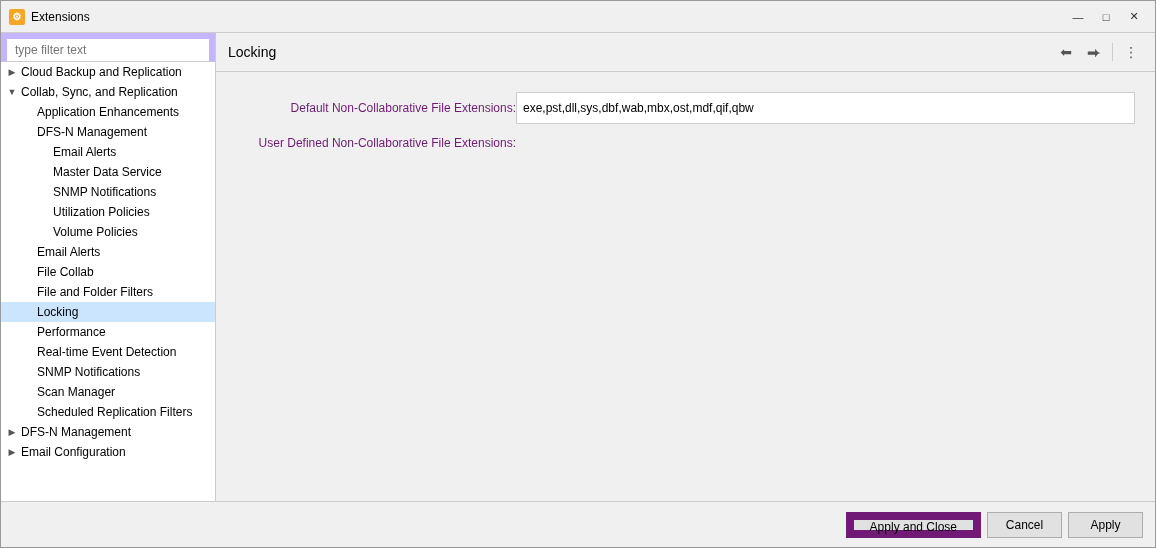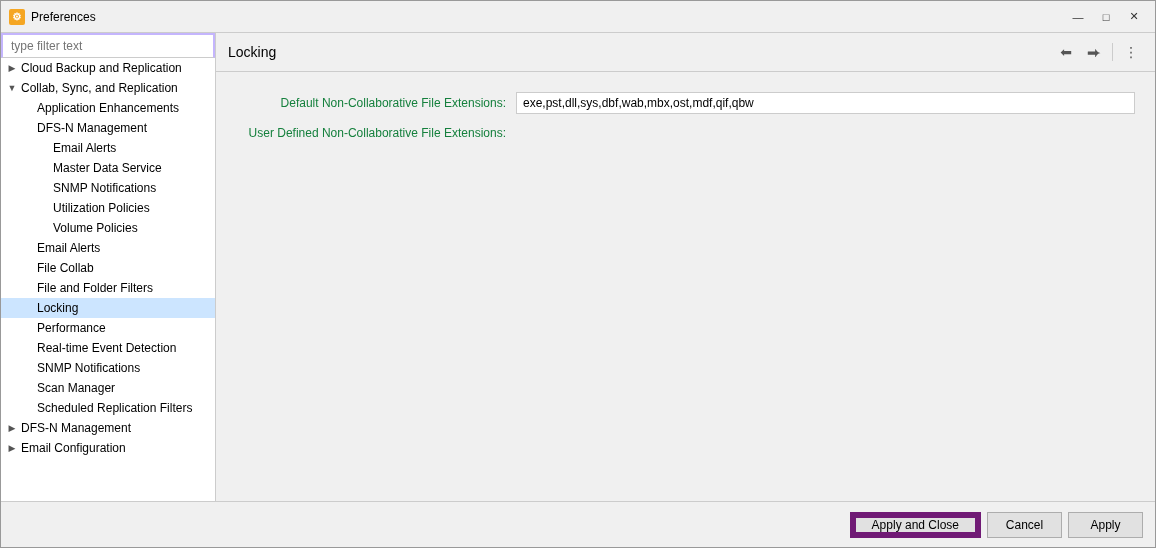--- a/index.html
+++ b/index.html
@@ -75,21 +75,21 @@
       min-width: 215px;
       background: #fff;
       border-right: 1px solid #ccc;
       display: flex;
       flex-direction: column;
       overflow: hidden;
     }
     .filter-input {
       width: 100%;
       padding: 4px 8px;
-      border: 2px solid #c4b5fd;
+      border: 6px solid #c4b5fd;
       border-bottom: 1px solid #ccc;
       font-size: 12px;
       color: #ef4444;
       outline: none;
       background: #fff;
     }
     .tree-container {
       flex: 1;
       overflow-y: scroll;
       overflow-x: hidden;
@@ -175,27 +175,26 @@
       background: #f0f0f0;
     }
     .form-row {
       display: flex;
       align-items: center;
       margin-bottom: 12px;
     }
     .form-label {
       min-width: 280px;
       font-size: 12px;
-      color: #15803d;
+      color: #701a75;
       text-align: right;
-      padding-right: 10px;
     }
     .form-input {
       flex: 1;
-      height: 22px;
+      height: 32px;
       border: 1px solid #ccc;
       background: #fff;
       padding: 0 6px;
       font-size: 12px;
       outline: none;
     }
     .bottom-bar {
       display: flex;
       justify-content: flex-end;
       align-items: center;
@@ -209,38 +208,38 @@
       height: 26px;
       padding: 0 16px;
       font-size: 12px;
       border: 1px solid #adadad;
       background: #e1e1e1;
       cursor: pointer;
       color: #000;
       min-width: 75px;
     }
     .btn.primary {
-      border: 6px solid #701a75;
+      border: 8px solid #701a75;
       background: #e1e1e1;
     }
     
     .tree-container::-webkit-scrollbar { width: 10px; }
     .tree-container::-webkit-scrollbar-track { background: #f0f0f0; }
     .tree-container::-webkit-scrollbar-thumb { background: #c0c0c0; border: 2px solid #f0f0f0; }
   </style>
 </head>
 <body>
 
 <div class="window">
 
   <div class="title-bar">
     <div class="title-bar-icon">
       <span>⚙</span>
     </div>
-    <span class="title-bar-text">Preferences</span>
+    <span class="title-bar-text">Extensions</span>
     <div class="title-bar-controls">
       <button class="title-bar-btn">—</button>
       <button class="title-bar-btn">□</button>
       <button class="title-bar-btn close">✕</button>
     </div>
   </div>
 
   <div class="content-area">
 
     <div class="sidebar">

